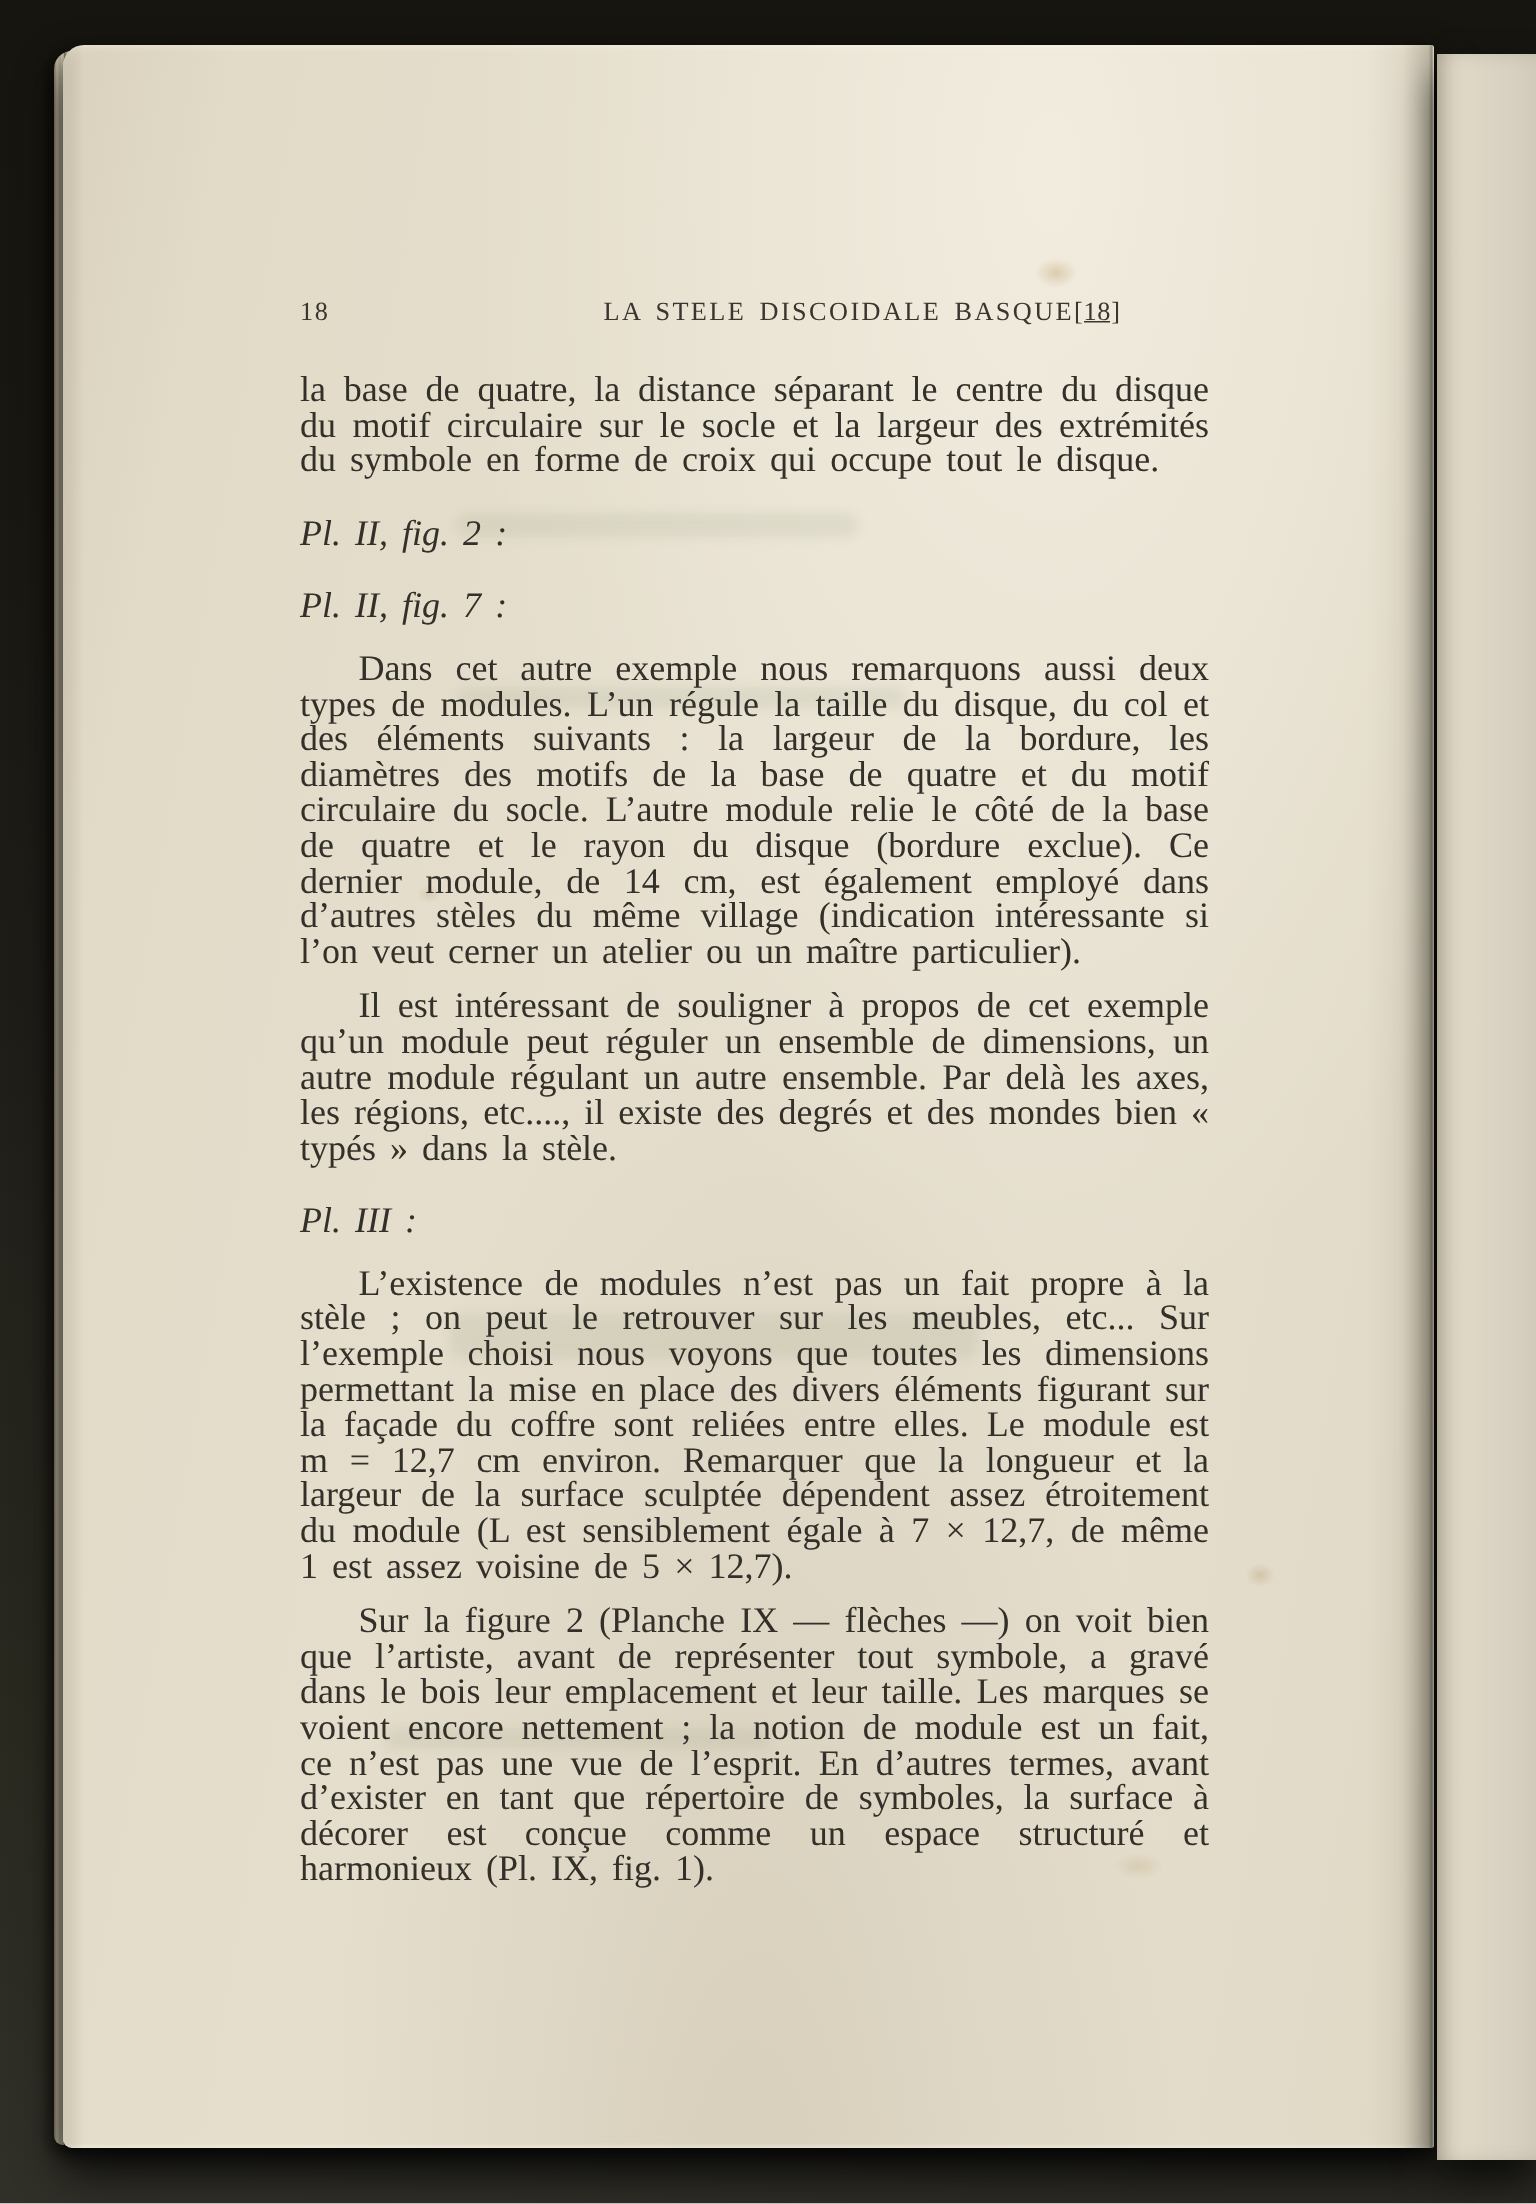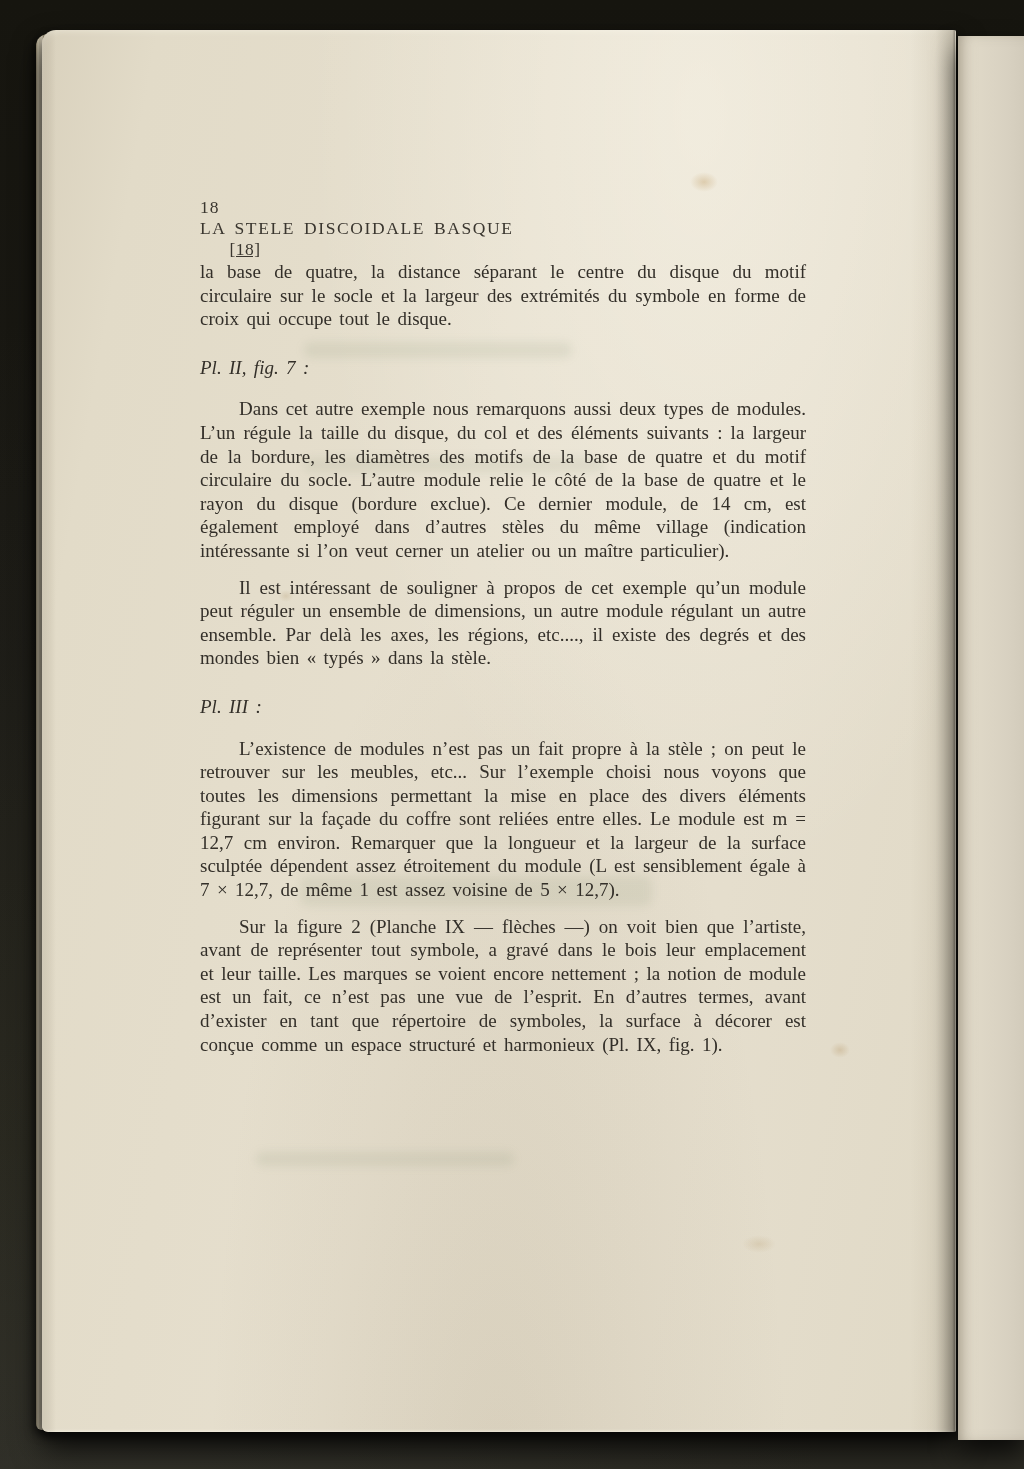--- a/index.html
+++ b/index.html
@@ -92,32 +92,32 @@
     top: 167px;
     width: 606px;
     color: #34302a;
   }
   .running-header {
     display: flex;
     align-items: baseline;
     font-size: 17.5px;
     letter-spacing: 1.1px;
     color: #3a362f;
-    flex-direction: column;
   }
   .running-header .folio-left { width: 90px; }
   .running-header .title {
     flex: 1;
     text-align: right;
     letter-spacing: 1.6px;
     word-spacing: 3px;
   }
-  .running-header .folio-right { width: 90px; text-align: center; letter-spacing: 0.5px; text-decoration: underline; }
+  .running-header .folio-right { width: 90px; text-align: left; letter-spacing: 0.5px; text-decoration: underline; }
   .textcol {
-    font-size: 19px;
+    margin-top: 31px;
+    font-size: 24px;
     line-height: 23.6px;
     text-align: justify;
     word-spacing: 0.14em;
     color: #332f29;
   }
   .textcol p {
     margin: 0 0 13px 0;
     text-indent: 39px;
   }
   .textcol p.no-indent { text-indent: 0; }
@@ -174,20 +174,21 @@
     <div class="content">
 
       <div class="running-header">
         <span class="folio-left">18</span>
         <span class="title">LA STELE DISCOIDALE BASQUE</span>
         <span class="folio-right">[18]</span>
       </div>
 
       <div class="textcol">
         <p class="no-indent">la base de quatre, la distance séparant le centre du disque du motif circulaire sur le socle et la largeur des extrémités du symbole en forme de croix qui occupe tout le disque.</p>
+        <p class="heading">Pl. II, fig. 2 :</p>
         <p class="heading">Pl. II, fig. 7 :</p>
         <p>Dans cet autre exemple nous remarquons aussi deux types de modules. L’un régule la taille du disque, du col et des éléments suivants : la largeur de la bordure, les diamètres des motifs de la base de quatre et du motif circulaire du socle. L’autre module relie le côté de la base de quatre et le rayon du disque (bordure exclue). Ce dernier module, de 14 cm, est également employé dans d’autres stèles du même village (indication intéressante si l’on veut cerner un atelier ou un maître particulier).</p>
         <p>Il est intéressant de souligner à propos de cet exemple qu’un module peut réguler un ensemble de dimensions, un autre module régulant un autre ensemble. Par delà les axes, les régions, etc...., il existe des degrés et des mondes bien « typés » dans la stèle.</p>
         <p class="heading">Pl. III :</p>
         <p>L’existence de modules n’est pas un fait propre à la stèle ; on peut le retrouver sur les meubles, etc... Sur l’exemple choisi nous voyons que toutes les dimensions permettant la mise en place des divers éléments figurant sur la façade du coffre sont reliées entre elles. Le module est m = 12,7 cm environ. Remarquer que la longueur et la largeur de la surface sculptée dépendent assez étroitement du module (L est sensiblement égale à 7 × 12,7, de même 1 est assez voisine de 5 × 12,7).</p>
         <p>Sur la figure 2 (Planche IX — flèches —) on voit bien que l’artiste, avant de représenter tout symbole, a gravé dans le bois leur emplacement et leur taille. Les marques se voient encore nettement ; la notion de module est un fait, ce n’est pas une vue de l’esprit. En d’autres termes, avant d’exister en tant que répertoire de symboles, la surface à décorer est conçue comme un espace structuré et harmonieux (Pl. IX, fig. 1).</p>
       </div>
 
     </div>
   </div>

